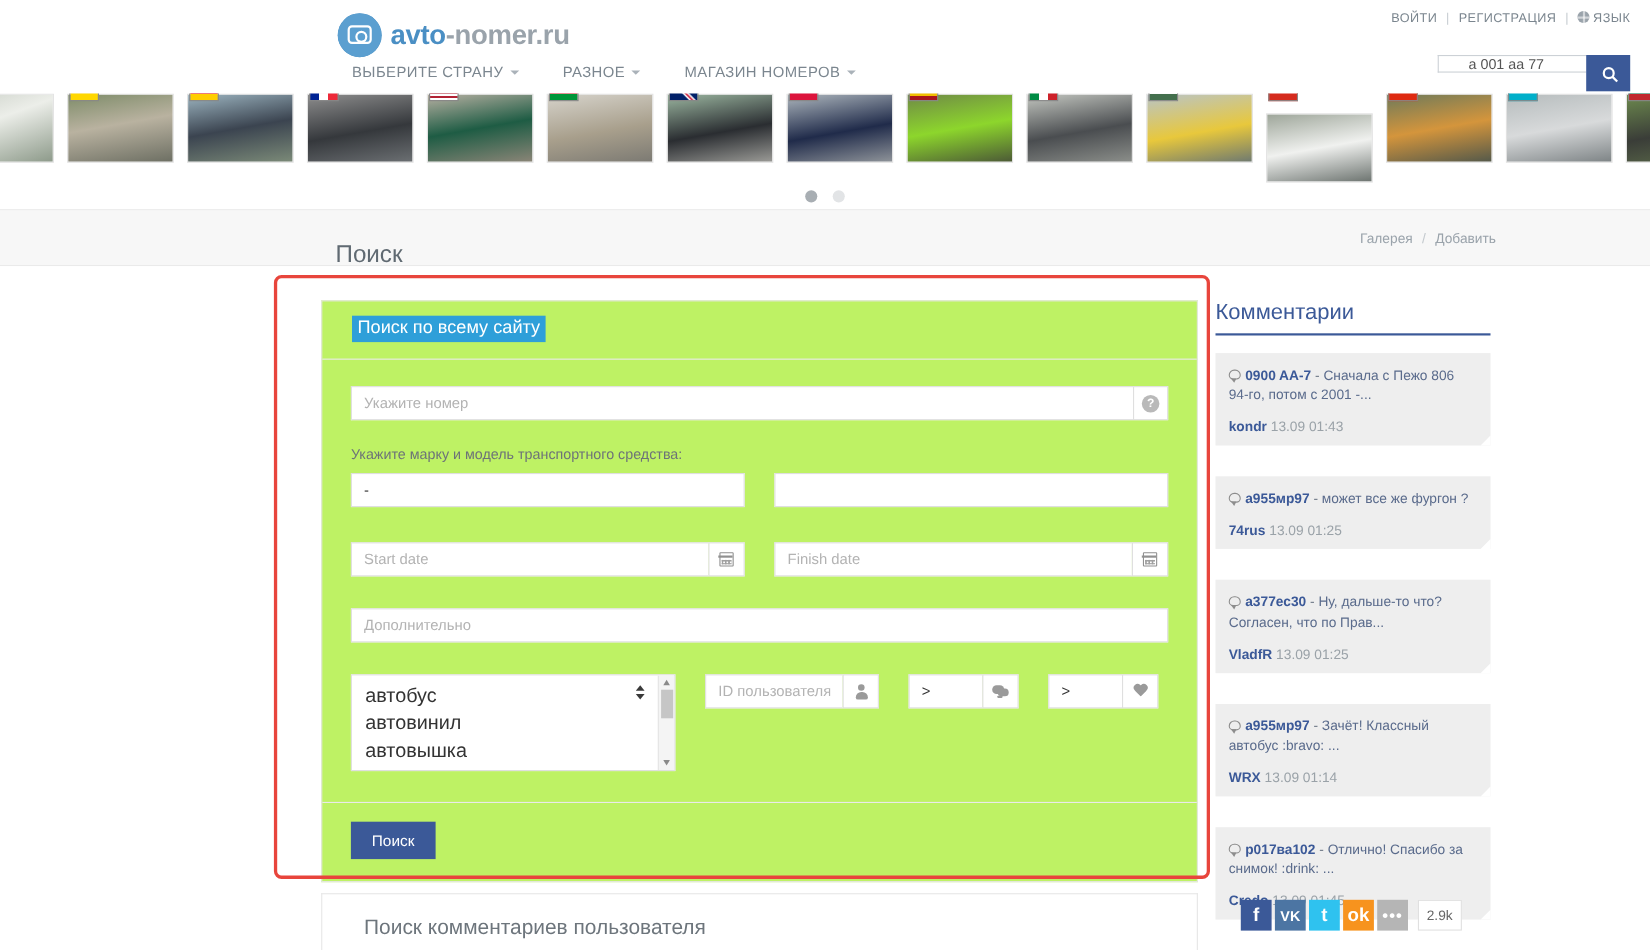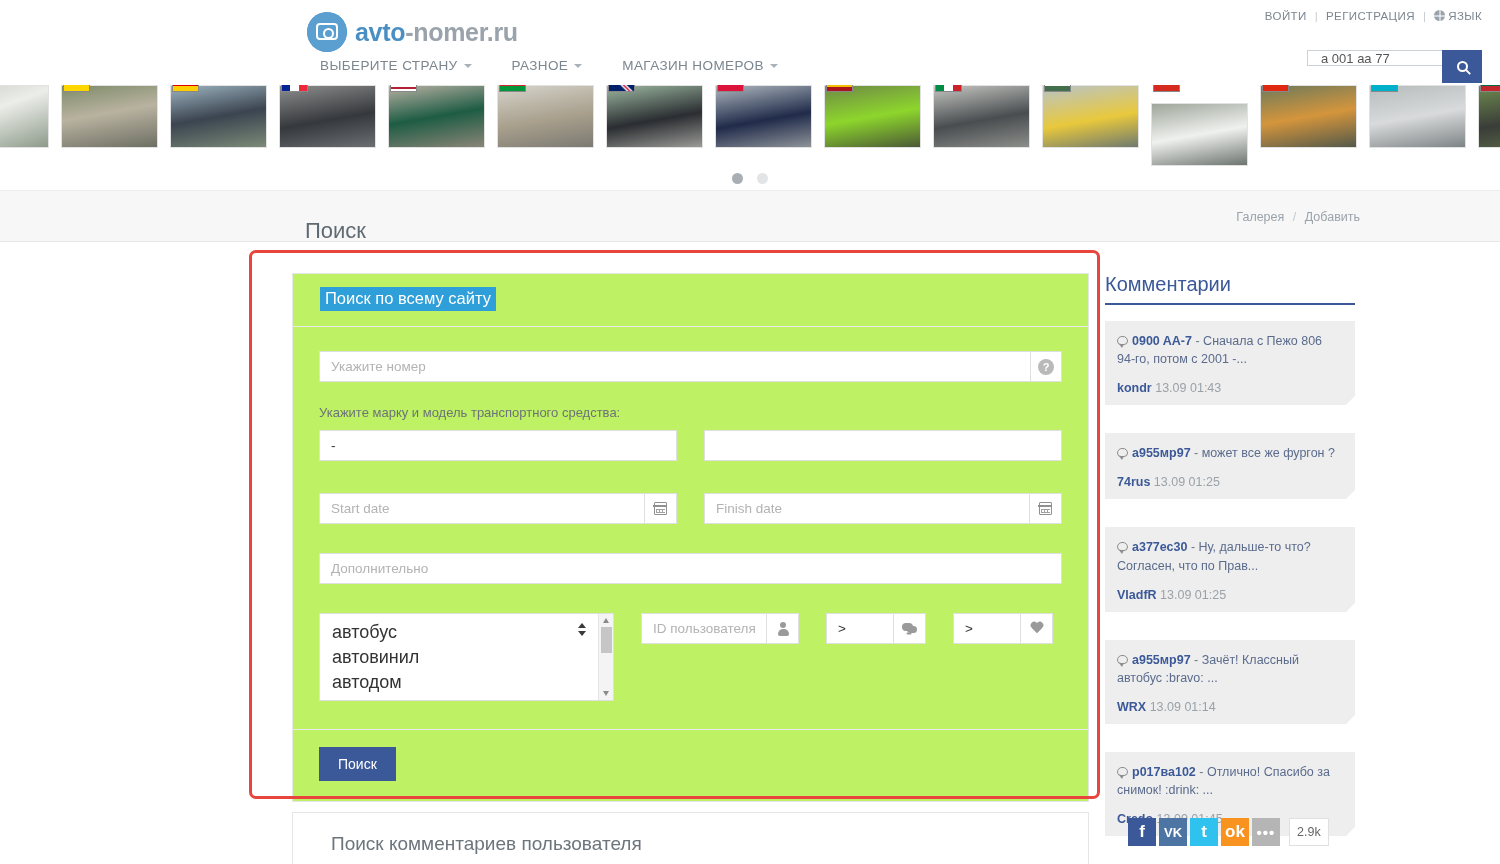--- a/index.html
+++ b/index.html
@@ -46,21 +46,21 @@
   .topright { position:absolute; right:18px; top:10px; display:flex; align-items:center; gap:8px; font-size:11.5px; color:#7b868f; letter-spacing:0.4px; }
   .topright .sep { color:#c6ccd1; }
   .topright span { cursor:pointer; }
   .globe { width:11px;height:11px;border-radius:50%;background:#9aa3ab; display:inline-block; position:relative; margin-right:3px; vertical-align:-1px;}
   .globe::after{content:"";position:absolute;left:4.5px;top:0;width:2px;height:11px;background:#fff;opacity:.55;}
   .globe::before{content:"";position:absolute;left:0;top:4.5px;width:11px;height:2px;background:#fff;opacity:.55;}
 
   .searchbox { position:absolute; right:18px; top:50px; display:flex; }
   .searchbox input {
     width:135px; height:16px; border:1px solid #ccd1d6; border-right:none;
-    padding:0 13px; font-size:13px; color:#555; outline:none;
+    padding:0 27px; font-size:13px; color:#555; outline:none;
     font-family:"Liberation Sans", sans-serif; background:#fff;
   }
   .searchbtn {
     width:40px; height:33px; background:#3b5998; border:none; cursor:pointer;
     display:flex; align-items:center; justify-content:center;
   }
   .mag { width:11px;height:11px;border:2.2px solid #fff;border-radius:50%;position:relative;}
   .mag::after{content:"";position:absolute;right:-5px;bottom:-3px;width:6px;height:2.2px;background:#fff;transform:rotate(45deg);}
 
   
@@ -381,20 +381,21 @@
       <div style="margin-bottom:29px">
         <input class="fld" type="text" placeholder="Дополнительно" style="">
       </div>
 
       <div class="bottom-row">
 
         <div class="listbox">
           <ul>
             <li>автобус</li>
             <li>автовинил</li>
+            <li>автовышка</li>
             <li>автодом</li>
           </ul>
           <span class="spin"></span>
           <div class="sbar">
             <span class="sb-up"></span>
             <span class="sb-thumb"></span>
             <span class="sb-dn"></span>
           </div>
         </div>
 

